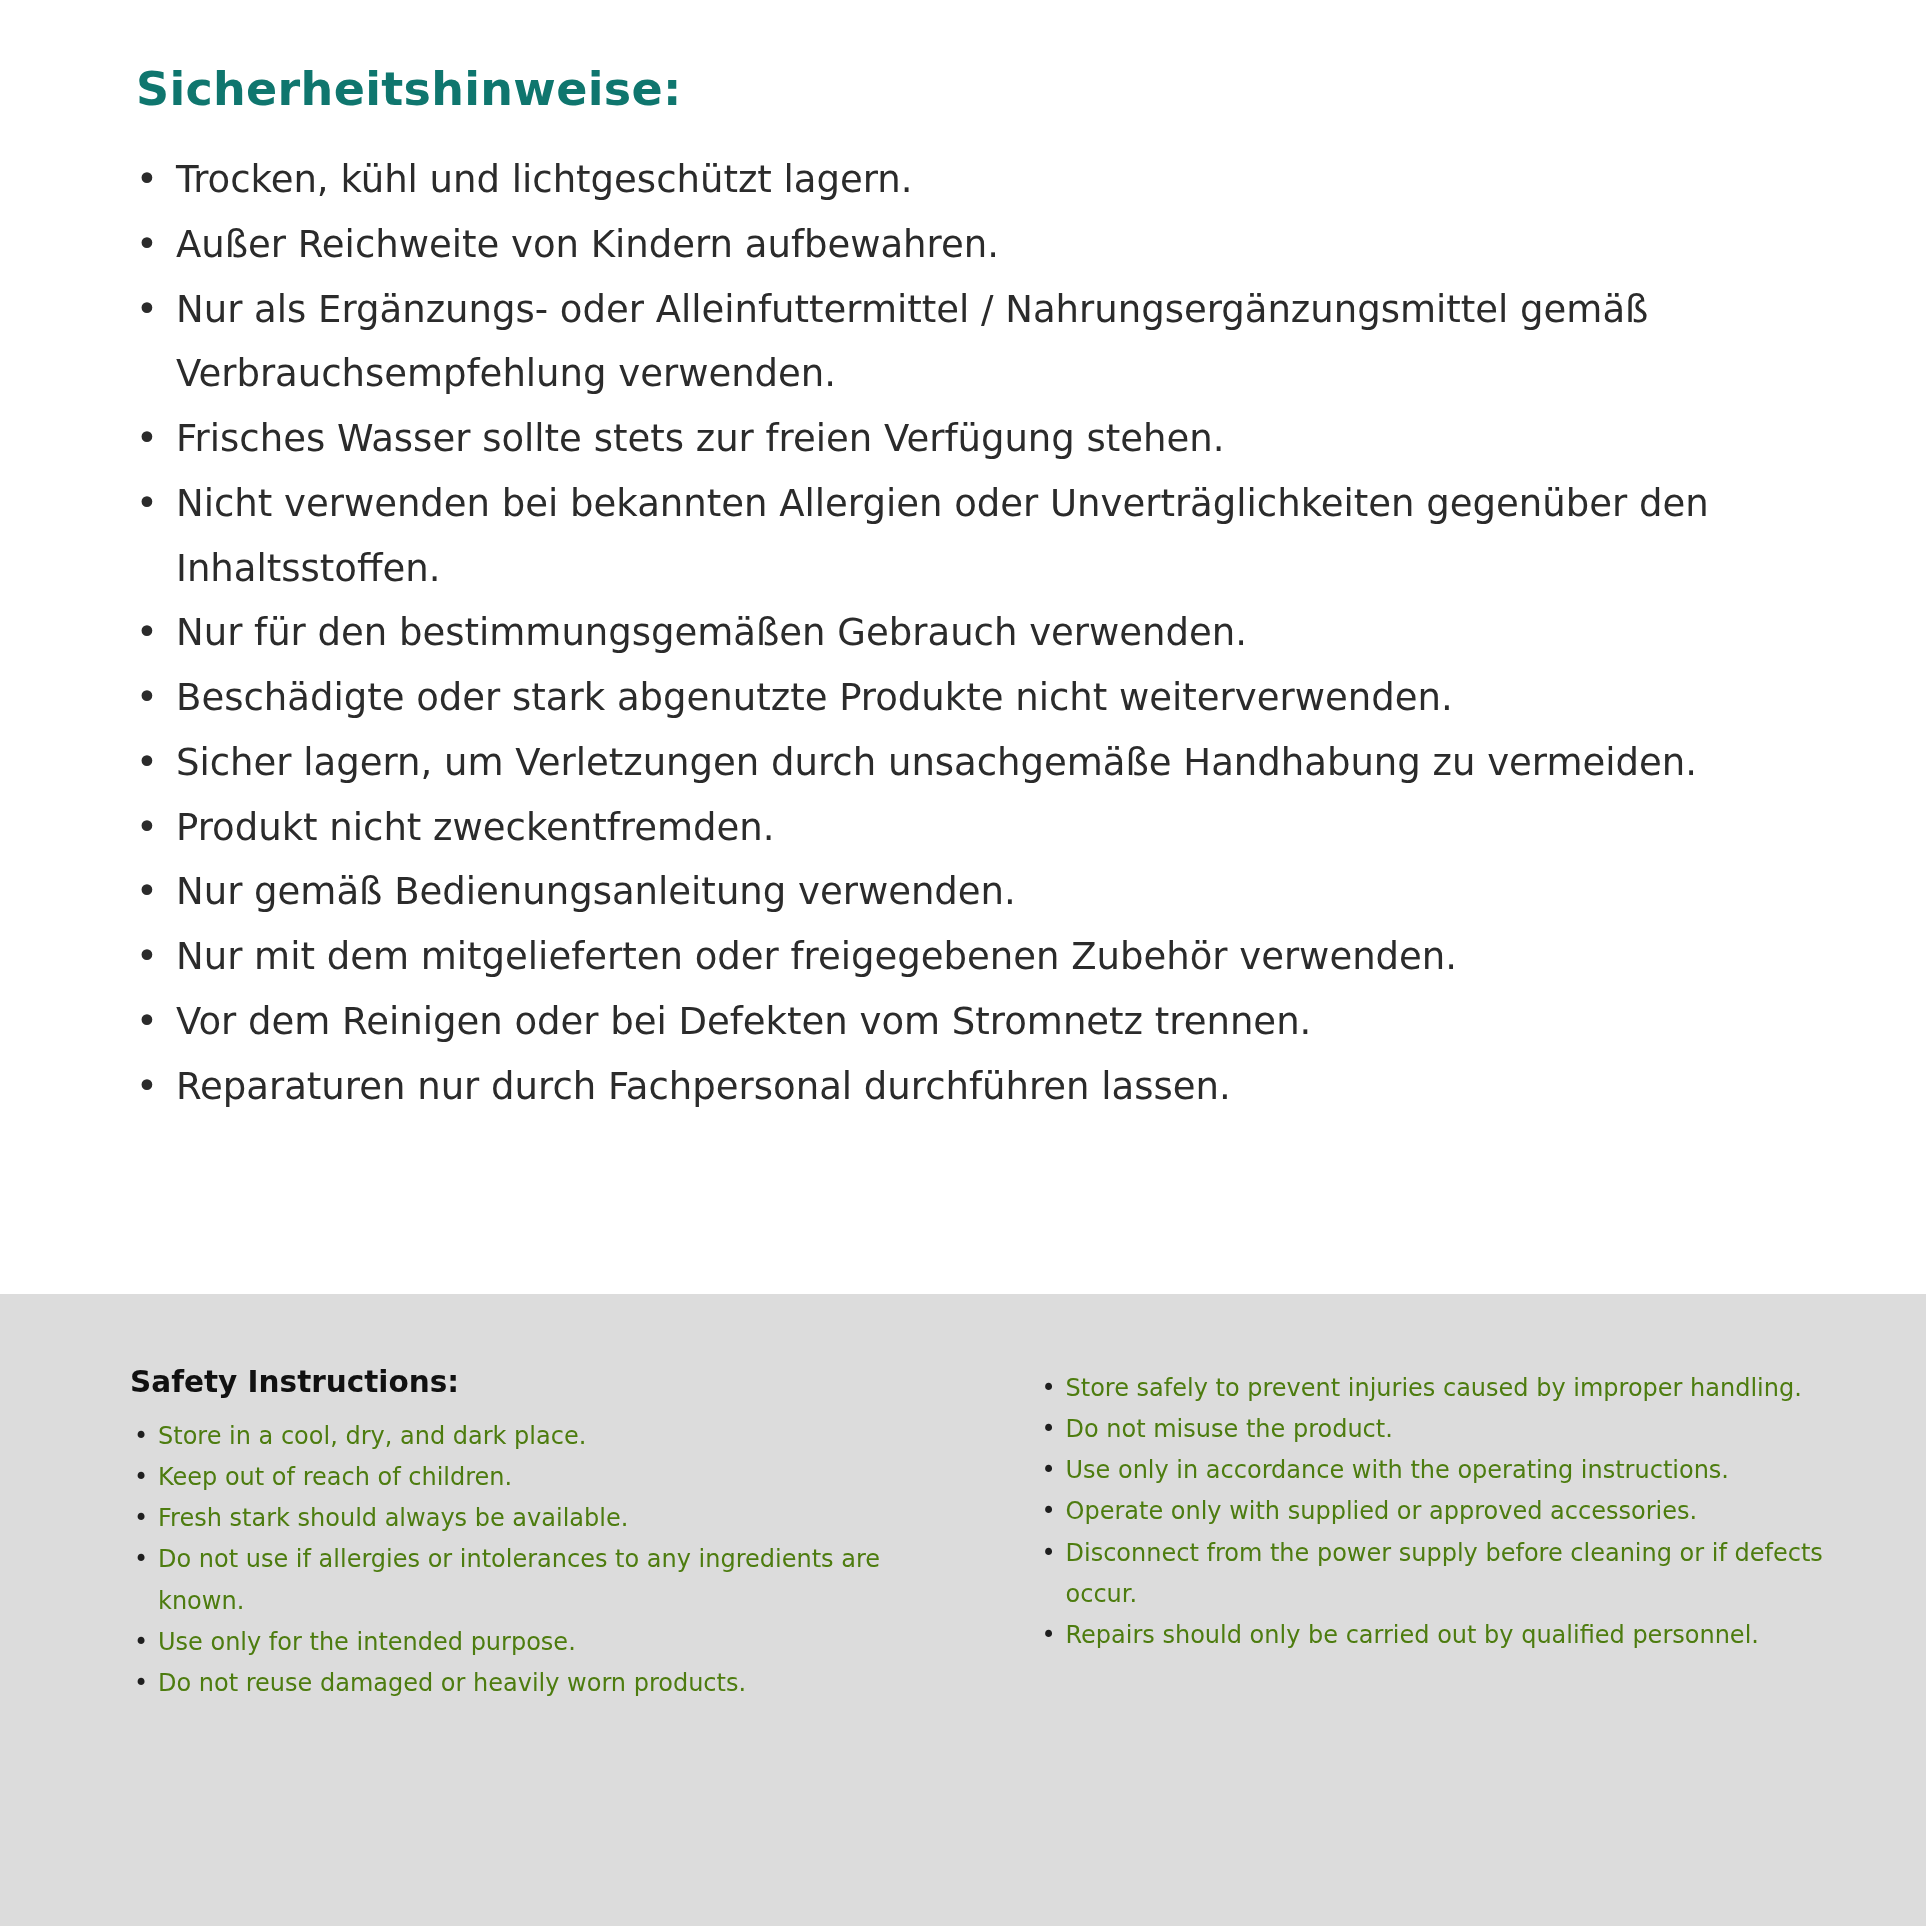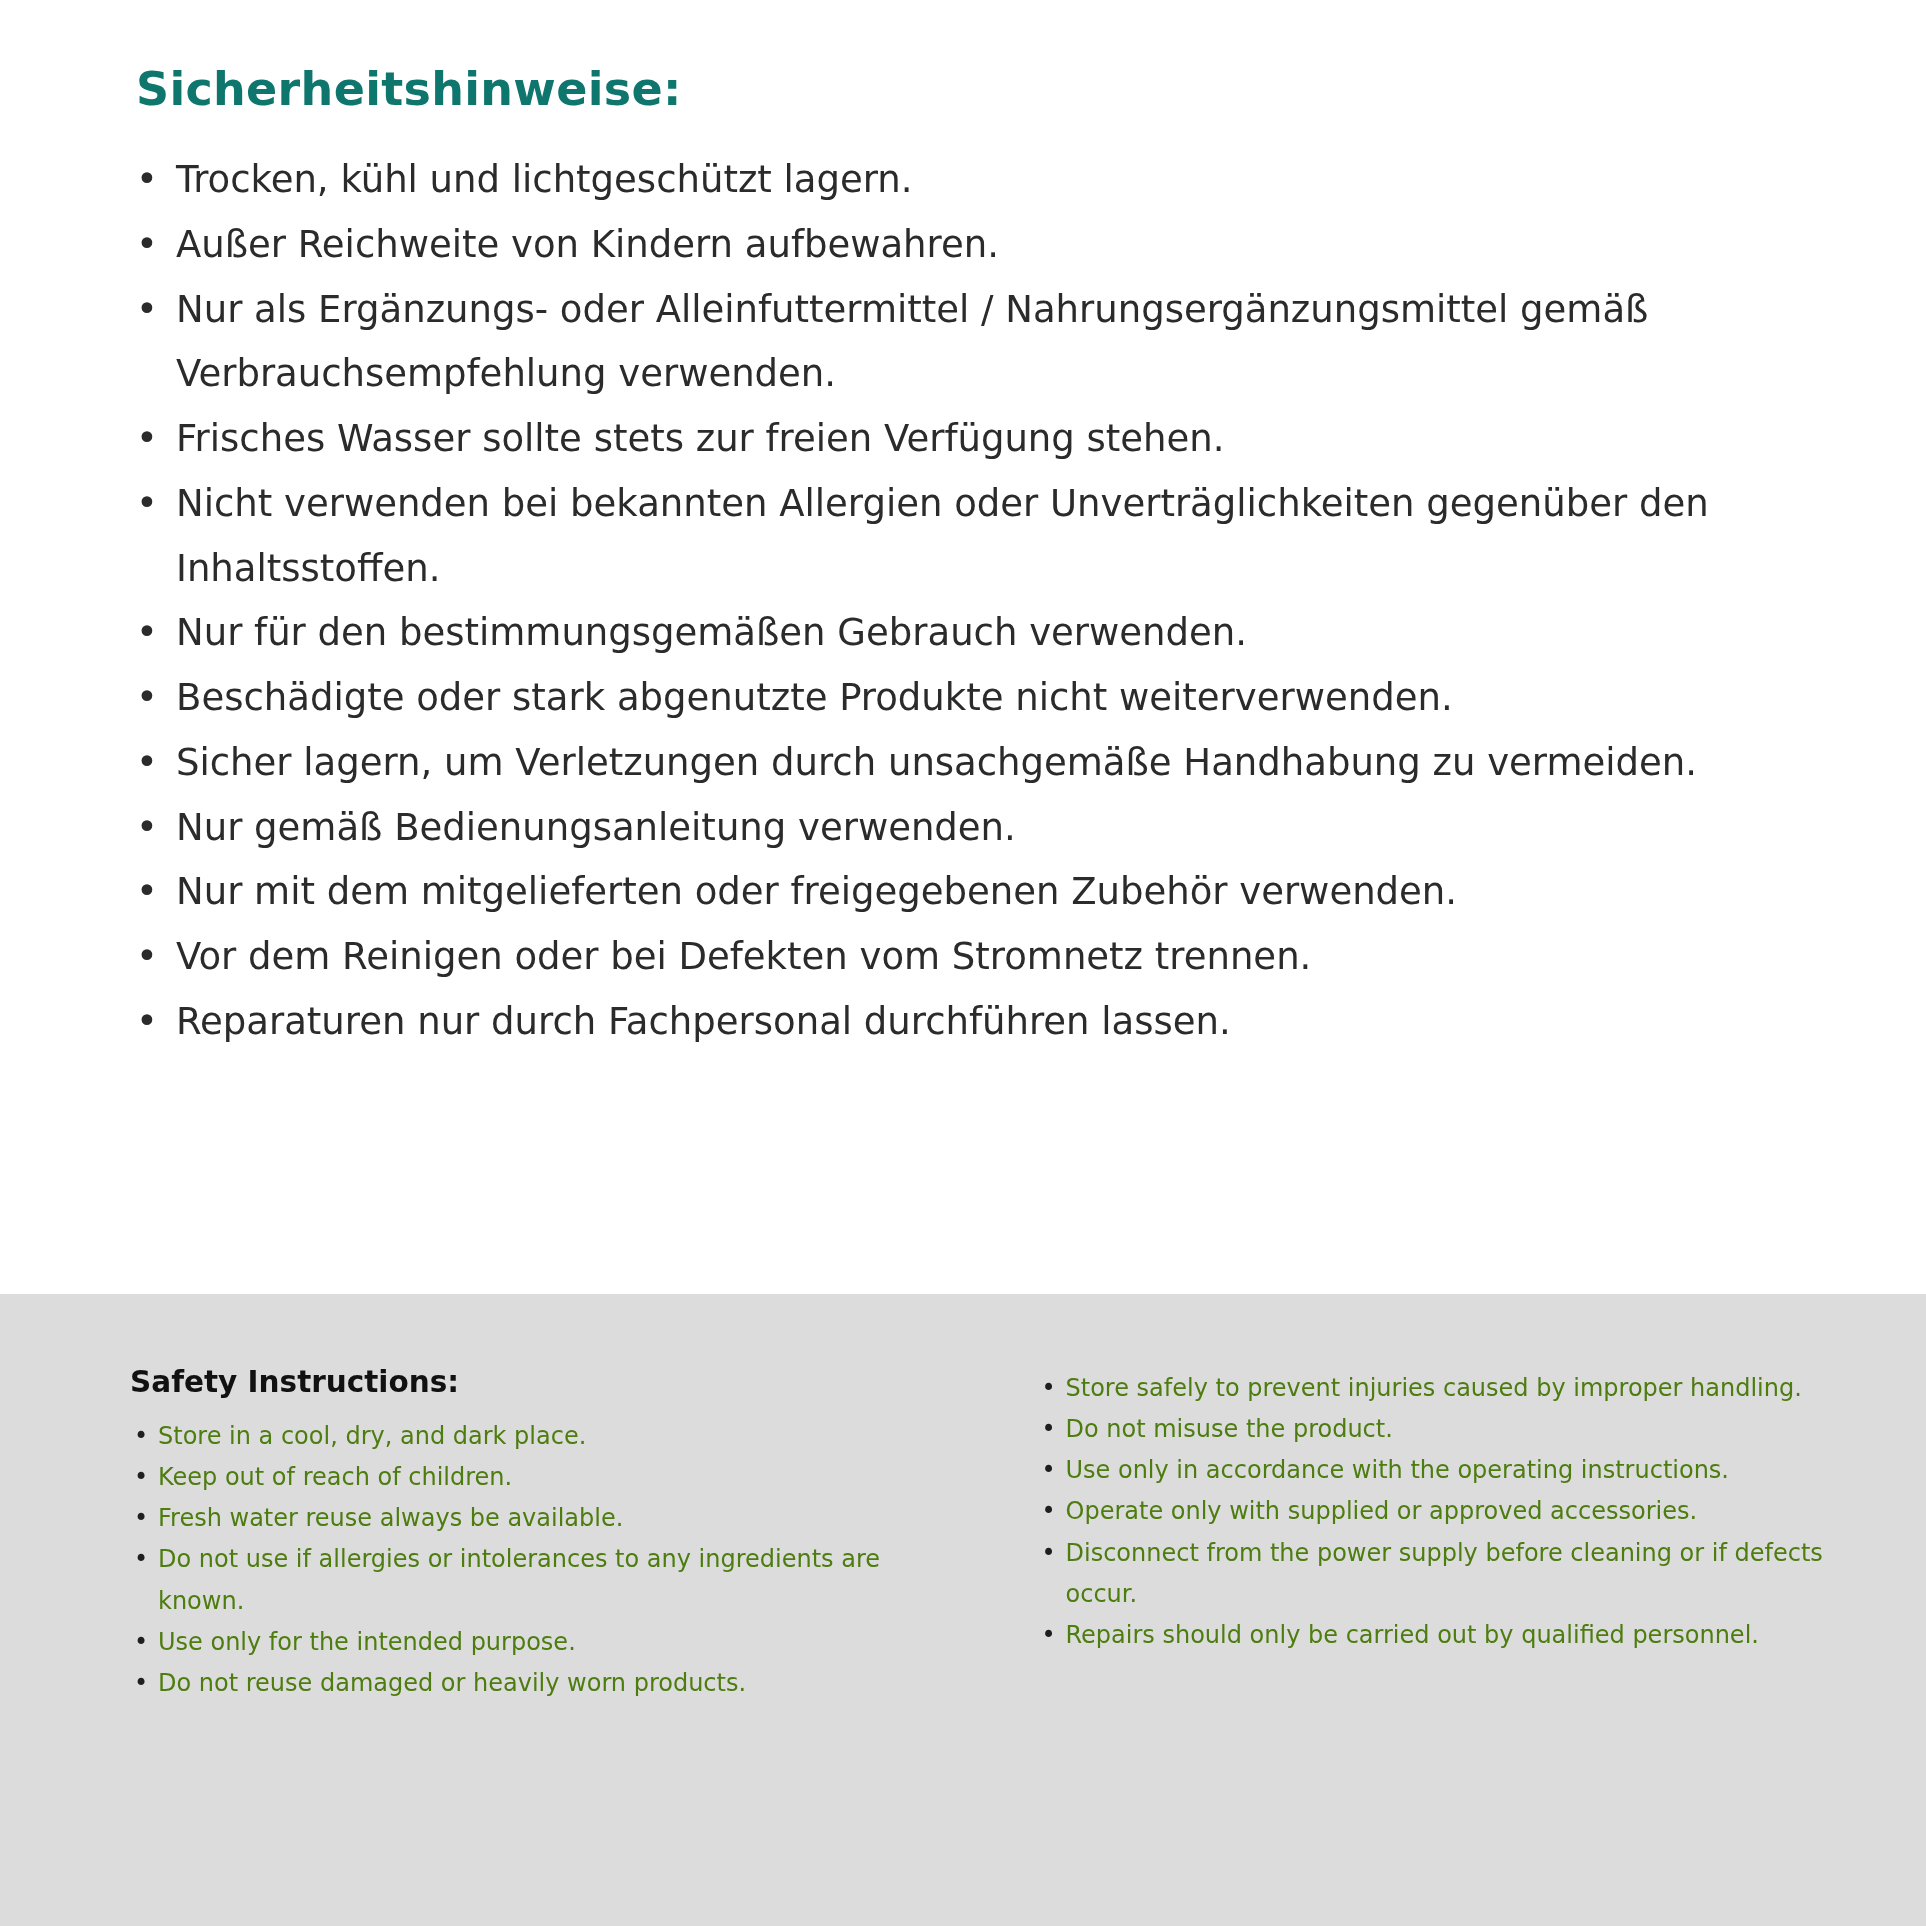--- a/index.html
+++ b/index.html
@@ -109,36 +109,37 @@
 
     <ul class="bullet-list german-list">
       <li>Trocken, kühl und lichtgeschützt lagern.</li>
       <li>Außer Reichweite von Kindern aufbewahren.</li>
       <li>Nur als Ergänzungs- oder Alleinfuttermittel / Nahrungsergänzungsmittel gemäß Verbrauchsempfehlung verwenden.</li>
       <li>Frisches Wasser sollte stets zur freien Verfügung stehen.</li>
       <li>Nicht verwenden bei bekannten Allergien oder Unverträglichkeiten gegenüber den Inhaltsstoffen.</li>
       <li>Nur für den bestimmungsgemäßen Gebrauch verwenden.</li>
       <li>Beschädigte oder stark abgenutzte Produkte nicht weiterverwenden.</li>
       <li>Sicher lagern, um Verletzungen durch unsachgemäße Handhabung zu vermeiden.</li>
+      <li>Produkt nicht zweckentfremden.</li>
       <li>Nur gemäß Bedienungsanleitung verwenden.</li>
       <li>Nur mit dem mitgelieferten oder freigegebenen Zubehör verwenden.</li>
       <li>Vor dem Reinigen oder bei Defekten vom Stromnetz trennen.</li>
       <li>Reparaturen nur durch Fachpersonal durchführen lassen.</li>
     </ul>
   </div>
 
   <div class="section-english">
 
     <div class="col col-left">
       <h2 class="english-title">Safety Instructions:</h2>
 
       <ul class="bullet-list english-list">
         <li>Store in a cool, dry, and dark place.</li>
         <li>Keep out of reach of children.</li>
-        <li>Fresh water reuse always be available.</li>
+        <li>Fresh stark should always be available.</li>
         <li>Do not use if allergies or intolerances to any ingredients are known.</li>
         <li>Use only for the intended purpose.</li>
         <li>Do not reuse damaged or heavily worn products.</li>
       </ul>
     </div>
 
     <div class="col col-right">
       <ul class="bullet-list english-list">
         <li>Store safely to prevent injuries caused by improper handling.</li>
         <li>Do not misuse the product.</li>

